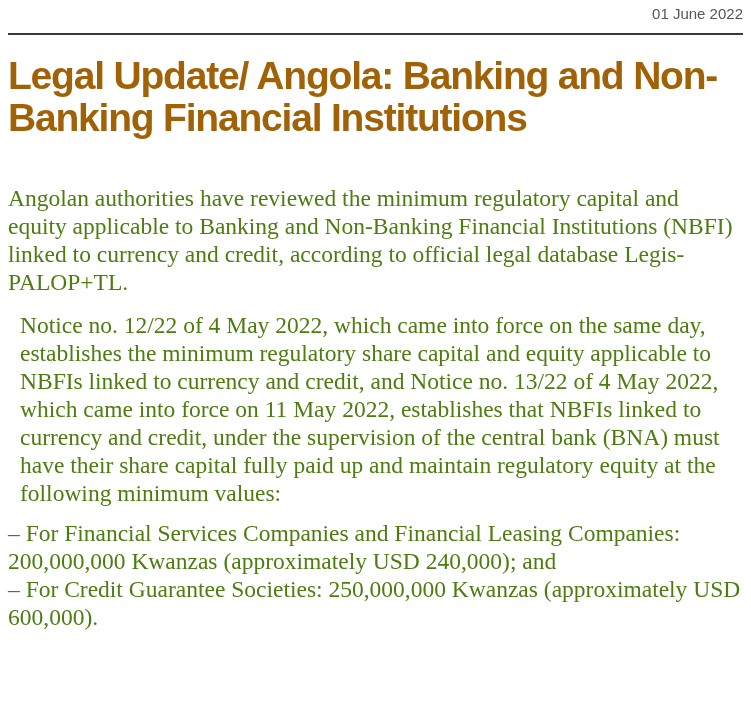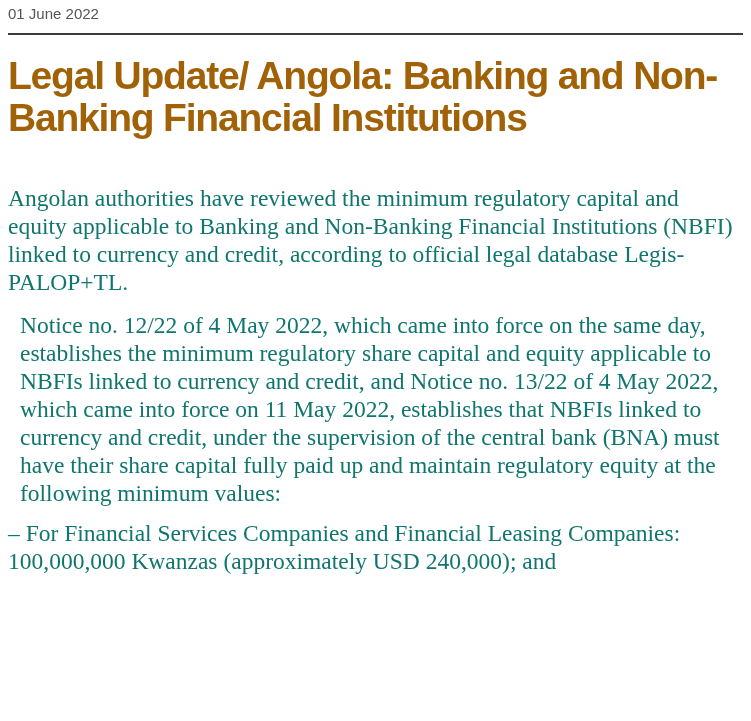--- a/index.html
+++ b/index.html
@@ -9,20 +9,21 @@
     height: 721px;
     background: #ffffff;
     overflow: hidden;
     font-family: "Liberation Serif", serif;
   }
   .page {
     padding: 0 8px;
   }
   .doc-header {
     margin-top: 5px;
+    text-align: right;
   }
   .doc-date {
     font-family: "Liberation Sans", sans-serif;
     font-size: 15px;
     line-height: 18px;
     color: #55555a;
   }
   .doc-rule {
     border: none;
     border-top: 2px solid #3b3b3b;
@@ -34,21 +35,21 @@
     font-size: 39px;
     line-height: 1.07;
     letter-spacing: -1.2px;
     color: #a16207;
     margin: 20px 0 46px 0;
   }
   .body-text {
     font-family: "Liberation Serif", serif;
     font-size: 23.5px;
     line-height: 28px;
-    color: #0f766e;
+    color: #4d7c0f;
     margin: 0;
   }
   p.para { margin: 0 0 15px 0; }
   p.para-flush { margin: 12px; }
   .notice-line { margin: 0; }
 </style>
 </head>
 <body>
 
 <div class="page">
@@ -60,16 +61,17 @@
   <hr class="doc-rule">
 
   <h1 class="doc-title">Legal Update/ Angola: Banking and Non-Banking Financial Institutions</h1>
 
   <p class="body-text para">Angolan authorities have reviewed the minimum regulatory capital and equity applicable to Banking and Non-Banking Financial Institutions (NBFI) linked to currency and credit, according to official legal database Legis-PALOP+TL.</p>
 
   <p class="body-text para-flush">Notice no. 12/22 of 4 May 2022, which came into force on the same day, establishes the minimum regulatory share capital and equity applicable to NBFIs linked to currency and credit, and Notice no. 13/22 of 4 May 2022, which came into force on 11 May 2022, establishes that NBFIs linked to currency and credit, under the supervision of the central bank (BNA) must have their share capital fully paid up and maintain regulatory equity at the following minimum values:</p>
 
 
 
-  <p class="body-text notice-line">– For Financial Services Companies and Financial Leasing Companies: 100,000,000 Kwanzas (approximately USD 240,000); and</p>
+  <p class="body-text notice-line">– For Financial Services Companies and Financial Leasing Companies: 200,000,000 Kwanzas (approximately USD 240,000); and</p>
 
+  <p class="body-text notice-line">– For Credit Guarantee Societies: 250,000,000 Kwanzas (approximately USD 600,000).</p>
 
 </div>
 
 </body></html>

